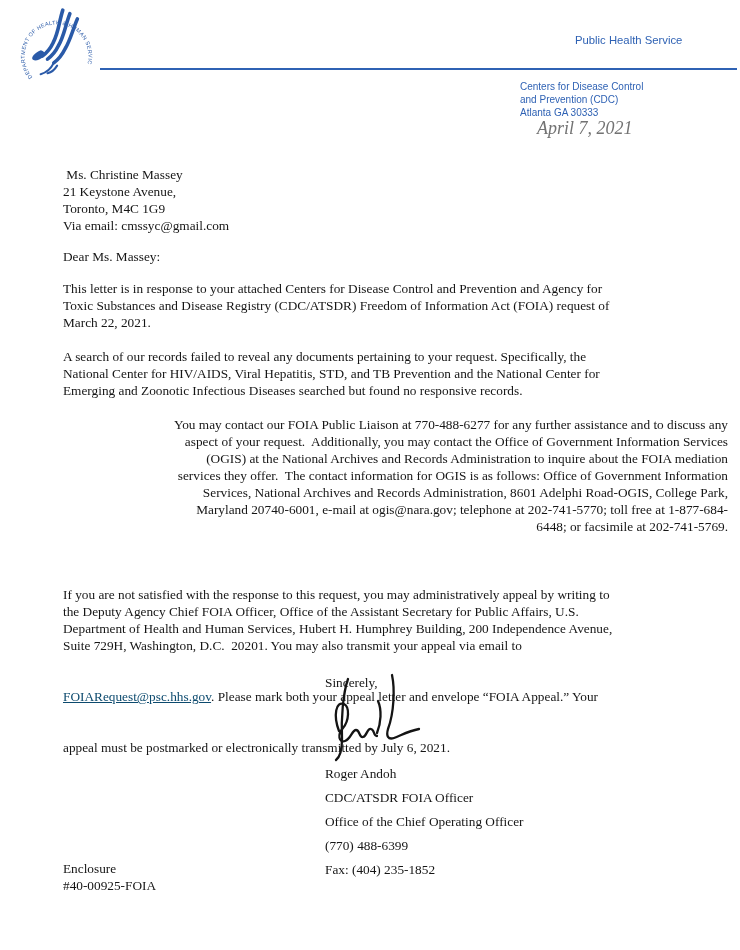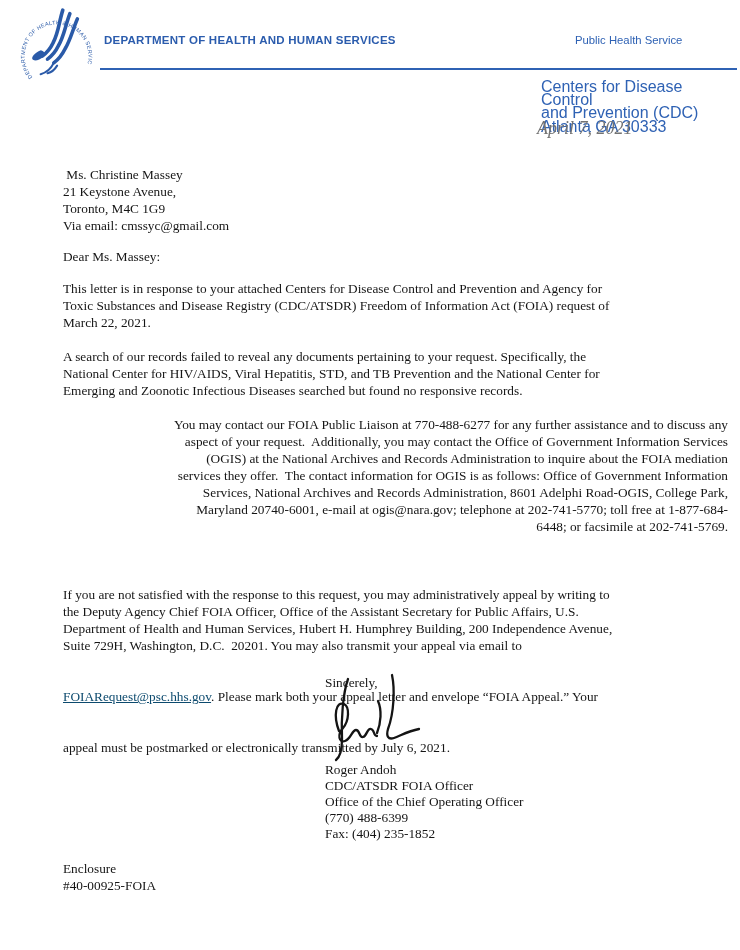--- a/index.html
+++ b/index.html
@@ -28,23 +28,23 @@
   .phs-title {
     position: absolute; left: 543px; top: 34px;
     font-family: "Liberation Sans", "DejaVu Sans", sans-serif;
     font-size: 11.3px; color: #2f62b4; white-space: nowrap; margin-left: 32px;
   }
   .head-rule {
     position: absolute; left: 100px; top: 68px;
     width: 637px; height: 2px; background: #2f62b4;
   }
   .office-block {
-    position: absolute; left: 541px; top: 80px; width: 162px;
+    position: absolute; left: 520px; top: 80px; width: 162px;
     font-family: "Liberation Sans", "DejaVu Sans", sans-serif;
-    font-size: 16px; line-height: 13.2px; color: #2f62b4;
+    font-size: 10px; line-height: 13.2px; color: #2f62b4;
   }
   .office-block .l2 { text-align: left; }
   .date-line {
     position: absolute; left: 537px; top: 118px;
     font-size: 18px; color: #737373; font-style: italic;
   }
 
   
   .tblock {
     position: absolute; left: 63px; width: 665px;
@@ -58,21 +58,21 @@
   .para3       { top: 407px; text-align: right; }
   .para4       { top: 543px; }
   .para4 .inline-line { white-space: nowrap; }
   a.email-link { color: #0c4a6e; text-decoration: underline; cursor: pointer; }
 
   
   .sincerely { position: absolute; left: 325px; top: 656px; font-size: 13.3px; margin-top: 19px; }
   .signature { position: absolute; left: 318px; top: 669px; width: 106px; height: 94px; }
   .signer-block {
     position: absolute; left: 325px; top: 762px;
-    font-size: 13.3px; line-height: 16px; white-space: pre-wrap;
+    font-size: 13.3px; line-height: 24px; white-space: pre-wrap;
   }
   .footer-block {
     position: absolute; left: 63px; top: 860px;
     font-size: 13.3px; line-height: 17px; white-space: pre-wrap;
   }
 </style>
 </head>
 <body>
 
 <div class="page">
@@ -93,21 +93,20 @@
         </g>
         <path fill="#2a5aa8" d="M34,51 c-8,1 -13,5 -12,8 c1,3 8,3 13,0 c3,-2 3,-6 -1,-8 z"></path>
         <g stroke="#2a5aa8" fill="none" stroke-width="2.4" stroke-linecap="round">
           <path d="M45,69 c-5,6 -12,9 -18,9"></path>
           <path d="M48,73 c-4,4 -9,6 -13,6"></path>
         </g>
       </g>
     </svg>
   </div>
 
-  <div class="dept-title">DEPARTMENT OF HEALTH AND HUMAN SERVICES</div>
   <div class="phs-title">Public Health Service</div>
   <div class="head-rule"></div>
 
   <div class="office-block">
     <div>Centers for Disease Control</div>
     <div class="l2">and Prevention (CDC)</div>
     <div>Atlanta GA 30333</div>
   </div>
 
   <div class="date-line">April 7, 2021</div>

